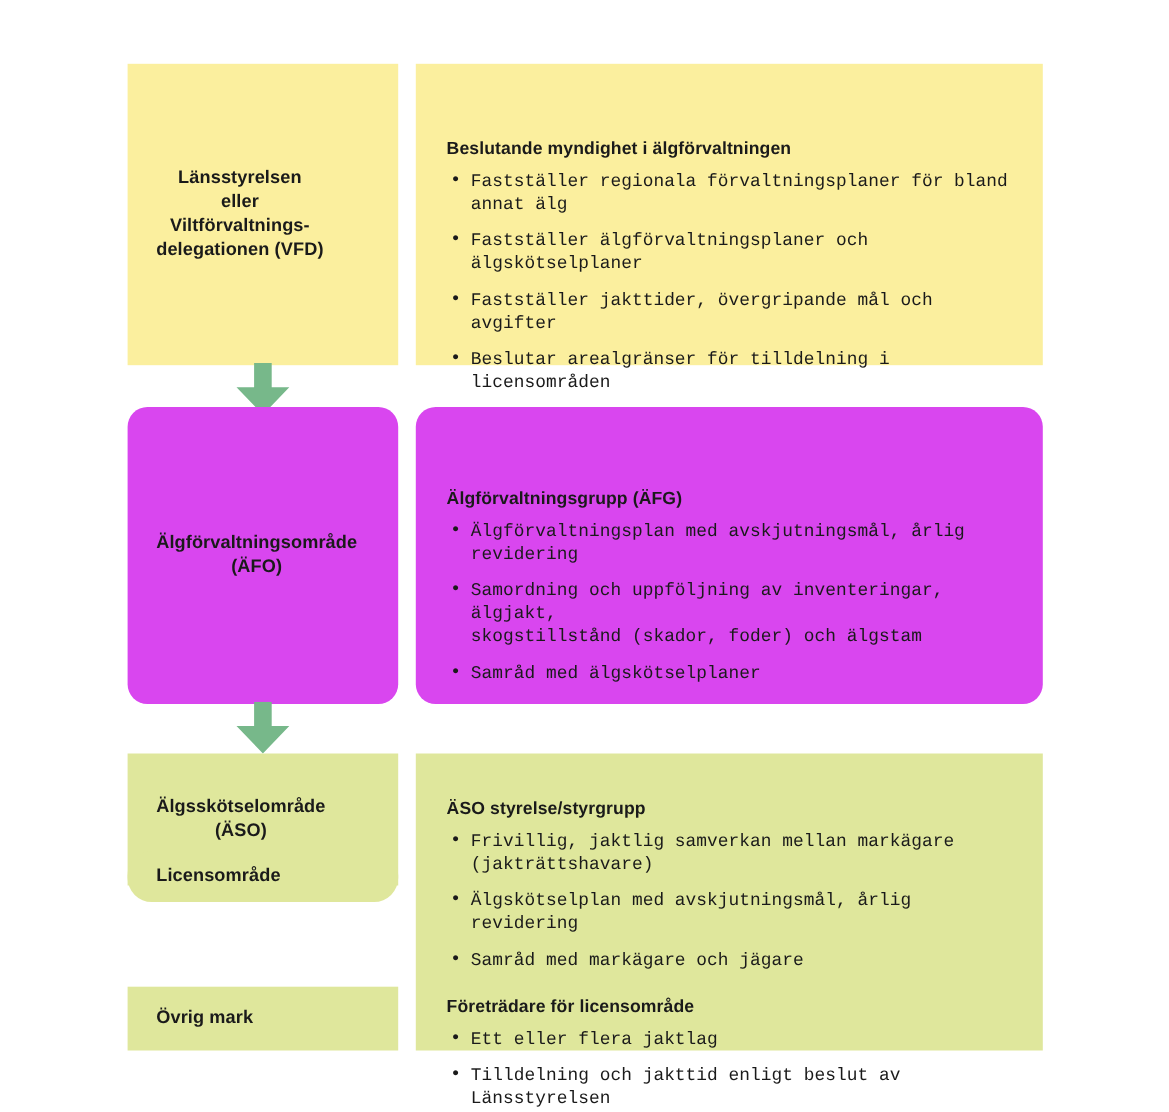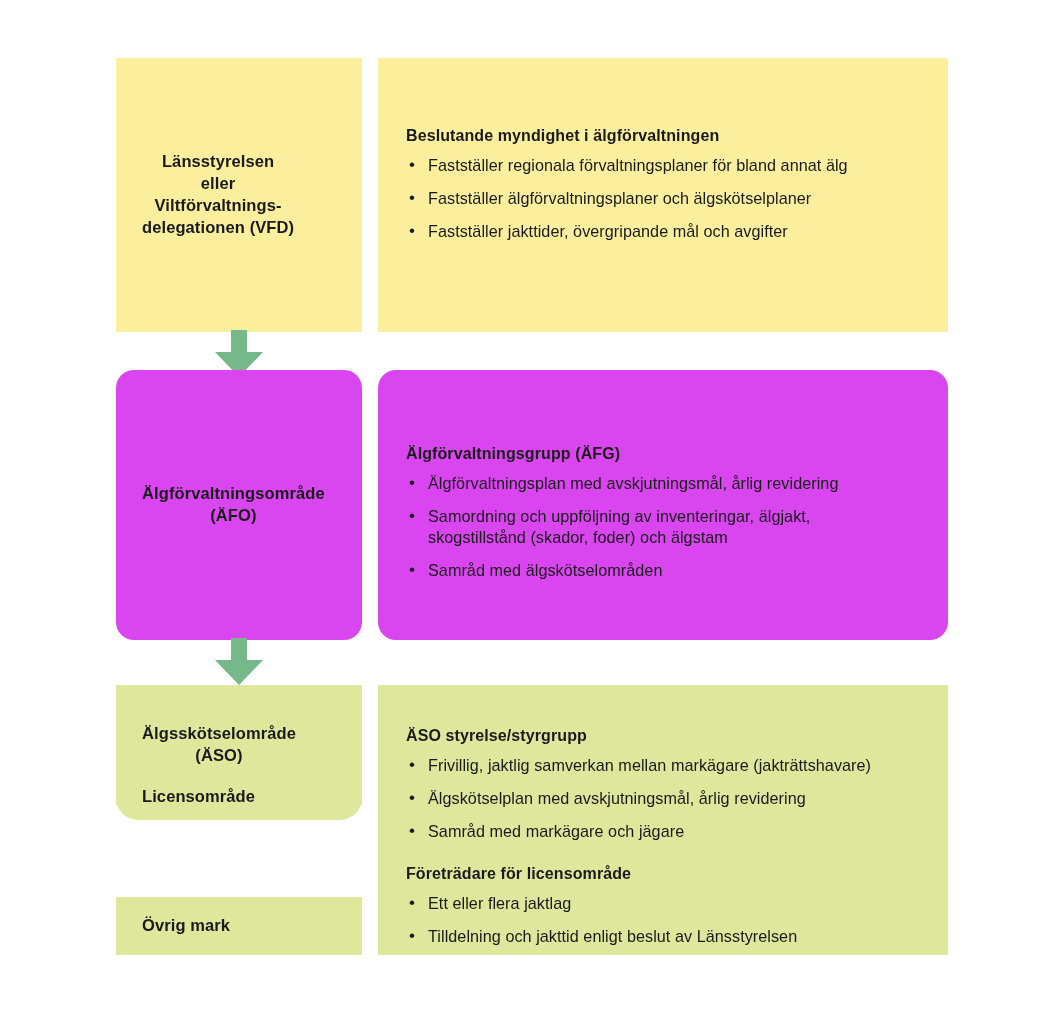--- a/index.html
+++ b/index.html
@@ -63,20 +63,21 @@
     font-size: 16px;
     font-weight: bold;
     letter-spacing: 0.1px;
     margin: 0 0 9px 0;
     line-height: 1.25;
   }
   ul.bullets {
     list-style: none;
     margin: 0;
     padding: 0;
+    font-family: Liberation Mono, monospace;
   }
   ul.bullets > li {
     position: relative;
     padding-left: 22px;
     font-size: 16.2px;
     line-height: 1.3;
     margin-bottom: 12px;
     letter-spacing: 0.05px;
     white-space: pre-line;
   }
@@ -112,20 +113,21 @@
 delegationen (VFD)</span>
   </div>
 
   <div class="box right-col c-yellow" style="top:58px; height:274px;">
     <div class="panel-inner" style="top:68px;">
       <p class="panel-heading">Beslutande myndighet i älgförvaltningen</p>
       <ul class="bullets">
         <li>Fastställer regionala förvaltningsplaner för bland annat älg</li>
         <li>Fastställer älgförvaltningsplaner och älgskötselplaner</li>
         <li>Fastställer jakttider, övergripande mål och avgifter</li>
+        <li>Beslutar arealgränser för tilldelning i licensområden</li>
       </ul>
     </div>
   </div>
 
   <div class="arrow" style="left:213px; top:330px;">
     <svg viewBox="0 0 52 48" preserveAspectRatio="none" aria-hidden="true">
       <polygon points="18,0 34,0 34,22 50,22 26,47 2,22 18,22" fill="#77B88A"></polygon>
     </svg>
   </div>
 
@@ -134,21 +136,21 @@
 (ÄFO)</span>
   </div>
 
   <div class="box right-col c-blue" style="top:370px; height:270px;">
     <div class="panel-inner" style="top:74px;">
       <p class="panel-heading">Älgförvaltningsgrupp (ÄFG)</p>
       <ul class="bullets">
         <li>Älgförvaltningsplan med avskjutningsmål, årlig revidering</li>
         <li>Samordning och uppföljning av inventeringar, älgjakt,
 skogstillstånd (skador, foder) och älgstam</li>
-        <li>Samråd med älgskötselområden</li>
+        <li>Samråd med älgskötselplaner</li>
       </ul>
     </div>
   </div>
 
   <div class="arrow" style="left:213px; top:638px;">
     <svg viewBox="0 0 52 48" preserveAspectRatio="none" aria-hidden="true">
       <polygon points="18,0 34,0 34,22 50,22 26,47 2,22 18,22" fill="#77B88A"></polygon>
     </svg>
   </div>
 

